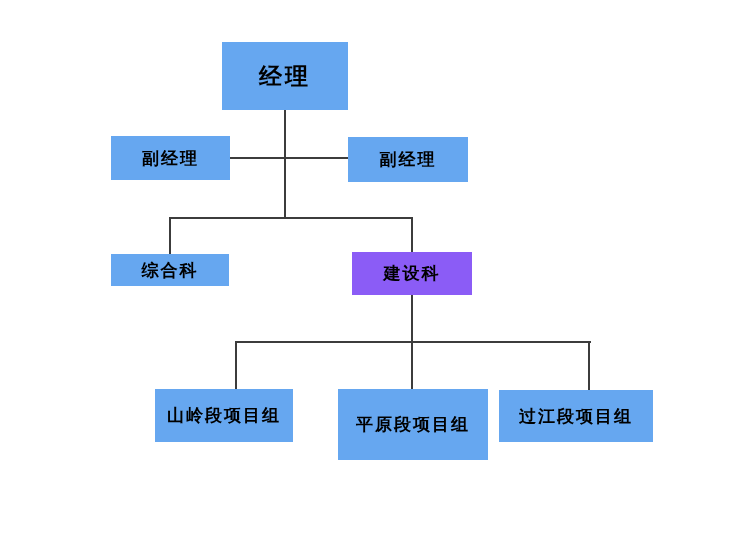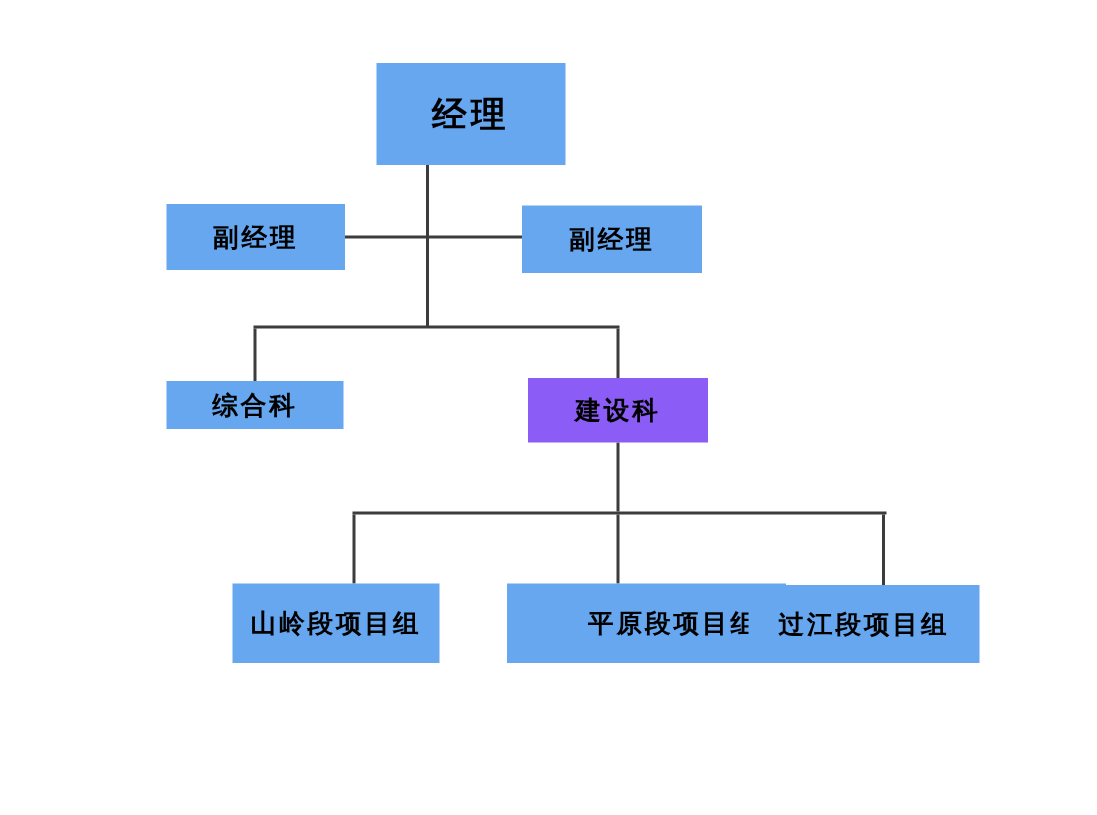--- a/index.html
+++ b/index.html
@@ -20,21 +20,21 @@
     color: #000000;
     display: flex;
     align-items: center;
     justify-content: center;
     font-weight: bold;
     font-size: 17px;
     letter-spacing: 2px;
     text-align: center;
     z-index: 2;
   }
-  .node.lg { font-size: 23px; letter-spacing: 3px; margin-left: 29px; }
+  .node.lg { font-size: 23px; letter-spacing: 3px; }
   .line {
     position: absolute;
     background: #3c3c3c;
     z-index: 1;
   }
 </style>
 </head>
 <body style="background: rgb(255, 255, 255);">
 
 <div class="canvas">
@@ -55,17 +55,17 @@
   <div class="node" style="left: 111px; top: 136px; width: 119px; height: 44px; background: rgb(102, 167, 240); color: rgb(0, 0, 0);">副经理</div>
 
   <div class="node" style="left: 348px; top: 137px; width: 120px; height: 45px; background: rgb(102, 167, 240); color: rgb(0, 0, 0);">副经理</div>
 
   <div class="node" style="left: 111px; top: 254px; width: 118px; height: 32px; background: rgb(102, 167, 240); color: rgb(0, 0, 0);">综合科</div>
 
   <div class="node" style="left: 352px; top: 252px; width: 120px; height: 43px; background: #8b5cf6; color: rgb(0, 0, 0);">建设科</div>
 
   <div class="node" style="left: 155px; top: 389px; width: 138px; height: 53px; background: rgb(102, 167, 240); color: #000000;">山岭段项目组</div>
 
-  <div class="node" style="left: 338px; top: 389px; width: 150px; height: 53px; background: rgb(102, 167, 240); color: rgb(0, 0, 0); padding-left: 36px;">平原段项目组</div>
+  <div class="node" style="left: 338px; top: 389px; width: 150px; height: 71px; background: rgb(102, 167, 240); color: rgb(0, 0, 0);">平原段项目组</div>
 
   <div class="node" style="left: 499px; top: 390px; width: 154px; height: 52px; background: rgb(102, 167, 240); color: rgb(0, 0, 0);">过江段项目组</div>
 
 </div>
 
 </body></html>

